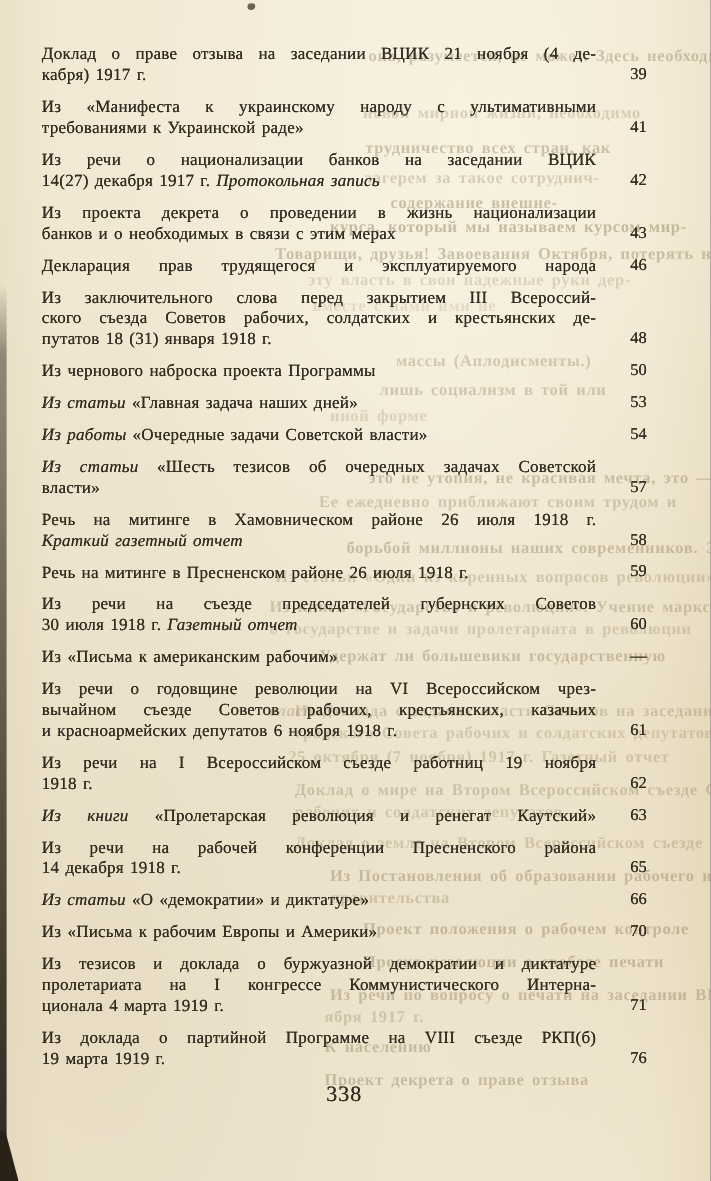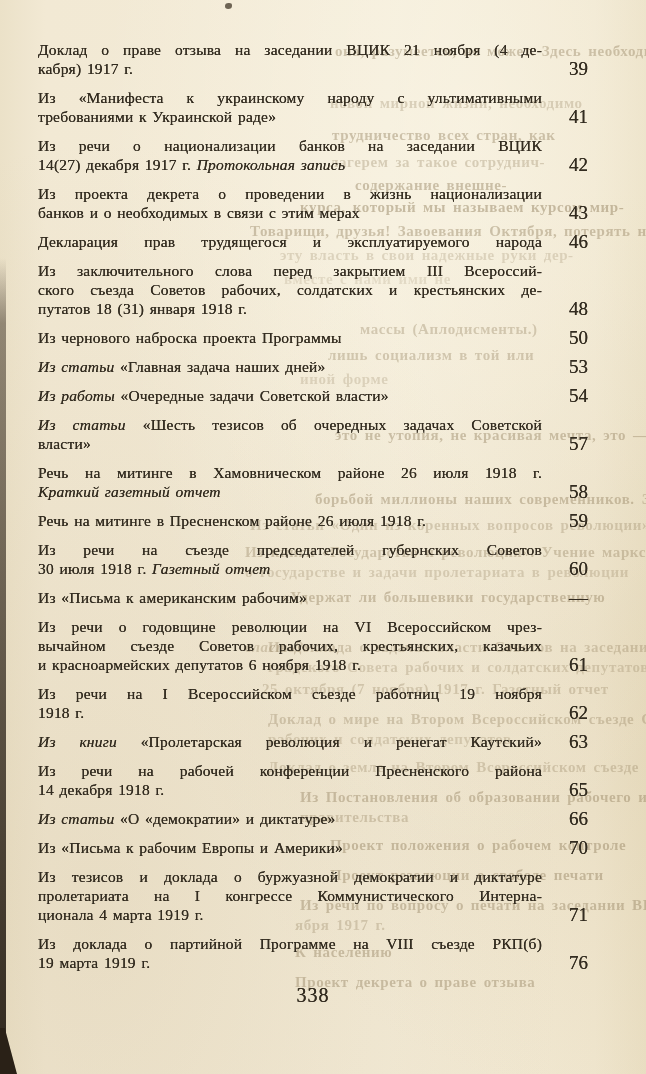--- a/index.html
+++ b/index.html
@@ -17,21 +17,21 @@
   .toc{position:absolute;left:38px;top:40px;width:550px;}
   .toc-row{display:flex;align-items:flex-end;margin-bottom:10px;}
   .entry-text{
     width:504px;font-size:15.5px;line-height:19px;
     letter-spacing:.2px;word-spacing:1.5px;
     text-shadow:0 0 .35px currentColor;
   }
   .entry-line.just{text-align:justify;text-align-last:justify;}
   .it{font-style:italic;}
   .entry-page{
-    flex:1;text-align:right;font-size:19px;line-height:19px;
+    flex:1;text-align:right;font-size:15px;line-height:19px;
     text-shadow:0 0 .35px currentColor;
   }
   .footer-folio{
     position:absolute;left:38px;top:984px;width:550px;text-align:center;
     font-size:20px;letter-spacing:1px;text-shadow:0 0 .35px currentColor;
   }
   .bleed-layer{position:absolute;left:0;top:0;width:646px;height:1074px;pointer-events:none;}
   .bleed-line{
     position:absolute;white-space:nowrap;
     font-size:15px;line-height:15px;font-weight:bold;
@@ -60,23 +60,24 @@
       <span class="bleed-line" style="left: 335px; top: 44px; opacity: 0.38;">она, разумеется, не может. Здесь необходимы по</span>
       <span class="bleed-line" style="left: 330px; top: 96px; opacity: 0.28;">новой мирной жизни, необходимо</span>
       <span class="bleed-line" style="left: 295px; top: 128px; opacity: 0.4; margin-left: 37px;">трудничество всех стран, как</span>
       <span class="bleed-line" style="left: 330px; top: 155px; opacity: 0.3;">лагерем за такое сотруднич-</span>
       <span class="bleed-line" style="left: 355px; top: 178px; opacity: 0.42;">содержание внешне-</span>
       <span class="bleed-line" style="left: 300px; top: 200px; opacity: 0.45;">курса, который мы называем курсом мир-</span>
       <span class="bleed-line" style="left: 250px; top: 224px; opacity: 0.4;">Товарищи, друзья! Завоевания Октября, потерять не</span>
       <span class="bleed-line" style="left: 280px; top: 248px; opacity: 0.24;">эту власть в свои надежные руки дер-</span>
       <span class="bleed-line" style="left: 284px; top: 272px; opacity: 0.18;">вместе с нами ими не</span>
       <span class="bleed-line" style="left: 360px; top: 322px; opacity: 0.33;">массы (Аплодисменты.)</span>
-      <span class="bleed-line" style="left: 328px; top: 348px; opacity: 0.34; font-family: Liberation Serif, serif;">лишь социализм в той или</span>
+      <span class="bleed-line" style="left: 345px; top: 348px; opacity: 0.34; font-family: Liberation Serif, serif;">лишь социализм в той или</span>
       <span class="bleed-line" style="left: 300px; top: 372px; opacity: 0.24;">иной форме</span>
       <span class="bleed-line" style="left: 335px; top: 428px; opacity: 0.4;">это не утопия, не красивая мечта, это — реализо</span>
+      <span class="bleed-line" style="left: 290px; top: 450px; opacity: 0.32;">Ее ежедневно приближают своим трудом и</span>
       <span class="bleed-line" style="left: 315px; top: 492px; opacity: 0.4;">борьбой миллионы наших современников. Это и есть</span>
       <span class="bleed-line" style="left: 250px; top: 518px; opacity: 0.3;">Из статьи «Один из коренных вопросов революции»</span>
       <span class="bleed-line" style="left: 245px; top: 545px; opacity: 0.35;">Из книги «Государство и революция». Учение марксизма</span>
       <span class="bleed-line" style="left: 245px; top: 565px; opacity: 0.27;">о государстве и задачи пролетариата в революции</span>
       <span class="bleed-line" style="left: 282px; top: 590px; opacity: 0.4;">«Удержат ли большевики государственную</span>
       <span class="bleed-line" style="left: 245px; top: 640px; opacity: 0.32; font-style: italic;">власть?»</span>
       <span class="bleed-line" style="left: 268px; top: 640px; opacity: 0.32;">Из доклада о задачах власти Советов на заседании Петро-</span>
       <span class="bleed-line" style="left: 268px; top: 660px; opacity: 0.28;">градского Совета рабочих и солдатских депутатов</span>
       <span class="bleed-line" style="left: 262px; top: 682px; opacity: 0.3;">25 октября (7 ноября) 1917 г. Газетный отчет</span>
       <span class="bleed-line" style="left: 268px; top: 712px; opacity: 0.33;">Доклад о мире на Втором Всероссийском съезде Советов</span>

